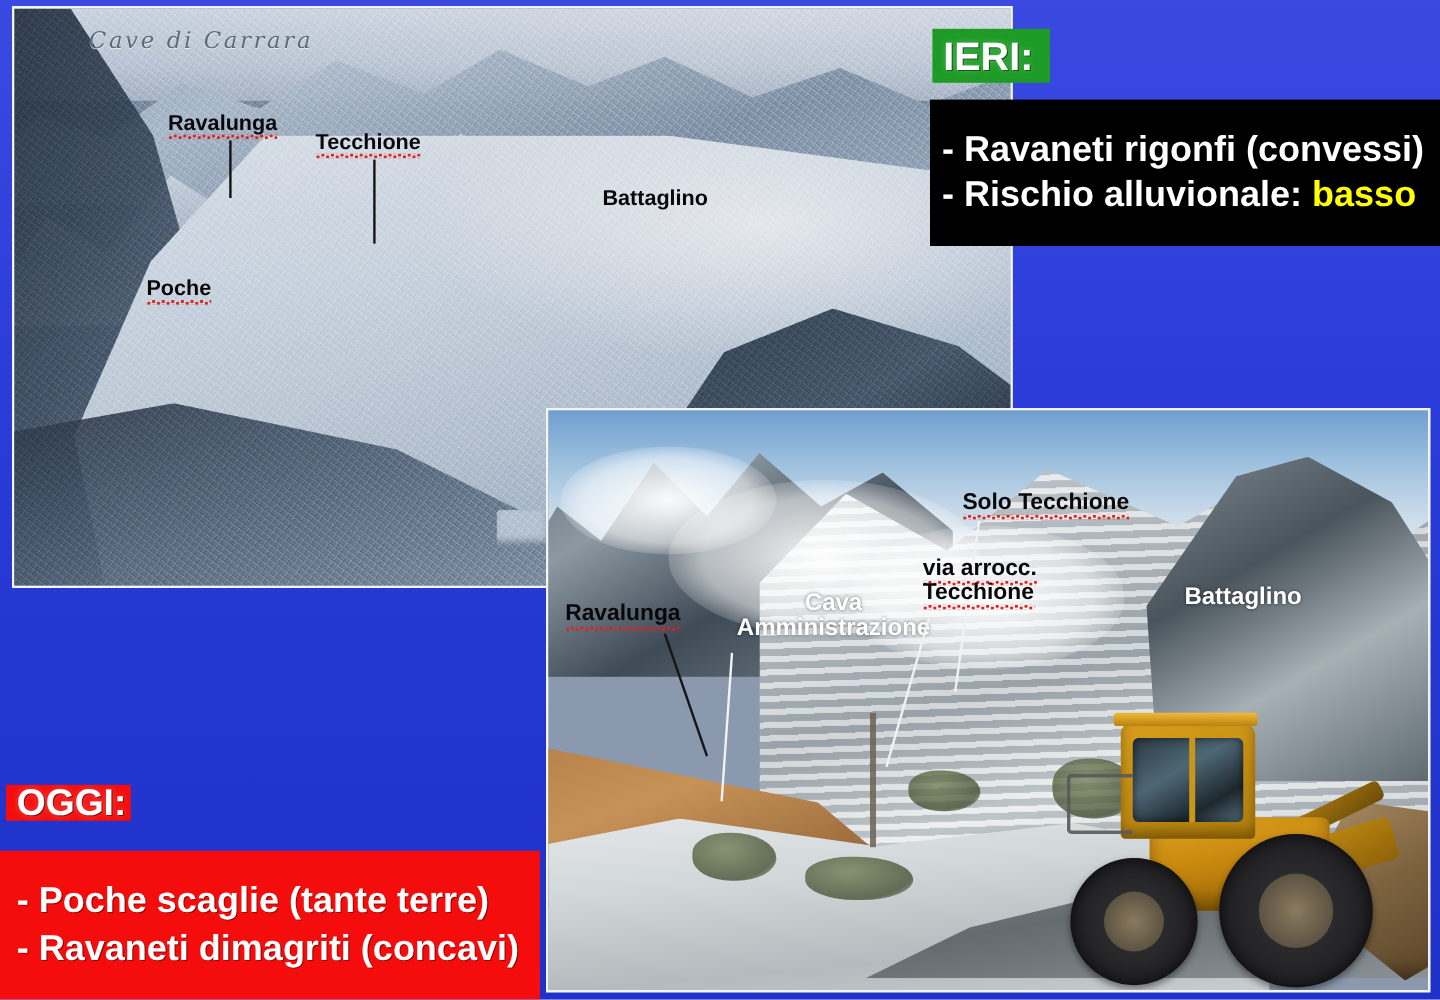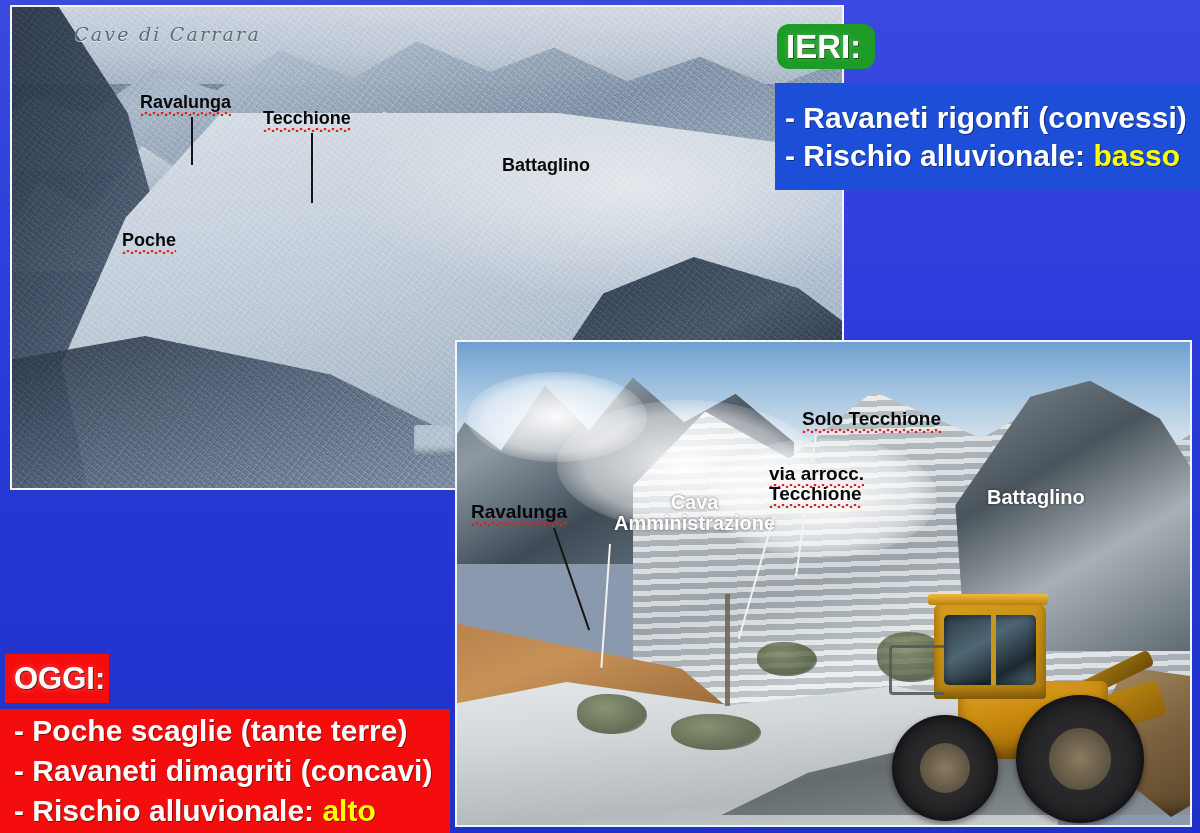--- a/index.html
+++ b/index.html
@@ -193,26 +193,26 @@
   
   .tag{position:absolute;font-weight:bold;color:#ffffff;
        text-shadow:1px 1px 0 rgba(0,0,0,.45), 0 0 6px rgba(255,255,255,.25);
        display:flex;align-items:center;}
   .panel{position:absolute;display:flex;flex-direction:column;justify-content:center;}
   .panel .line{font-weight:bold;color:#ffffff;white-space:nowrap;
        text-shadow:1px 1px 0 rgba(0,0,0,.40);}
   .hl{color:#ffff00;}
 
   #tag-ieri{left:777px;top:24px;width:98px;height:45px;background:#1d9b26;
-            font-size:33px;padding-left:9px;box-sizing:border-box;border-radius:12px;}
-  #panel-ieri{left:775px;top:83px;width:425px;height:107px;background:#1d4ed8;
+            font-size:33px;padding-left:9px;box-sizing:border-box;}
+  #panel-ieri{left:775px;top:83px;width:425px;height:122px;background:#000000;
             padding:5px 0 5px 10px;box-sizing:border-box;}
   #panel-ieri .line{font-size:30px;line-height:38px;}
 
-  #tag-oggi{left:5px;top:654px;width:104px;height:49px;background:#f50d0d;
+  #tag-oggi{left:5px;top:654px;width:104px;height:30px;background:#f50d0d;
             font-size:31px;padding-left:9px;box-sizing:border-box;}
   #panel-oggi{left:0px;top:709px;width:450px;height:124px;background:#f50d0d;
             padding:4px 0 4px 14px;box-sizing:border-box;}
   #panel-oggi .line{font-size:30px;line-height:40px;}
 </style>
 </head>
 <body>
 
 <div class="slide">
 
@@ -331,18 +331,15 @@
 
   <div class="tag" id="tag-oggi">OGGI:</div>
 
   <div class="panel" id="panel-oggi">
     <div class="line">
       <span>- Poche scaglie (tante terre)</span>
     </div>
     <div class="line">
       <span>- Ravaneti dimagriti (concavi)</span>
     </div>
-    <div class="line">
-      <span>- Rischio alluvionale: </span><span class="hl">alto</span>
-    </div>
   </div>
 
 </div>
 
 </body></html>

